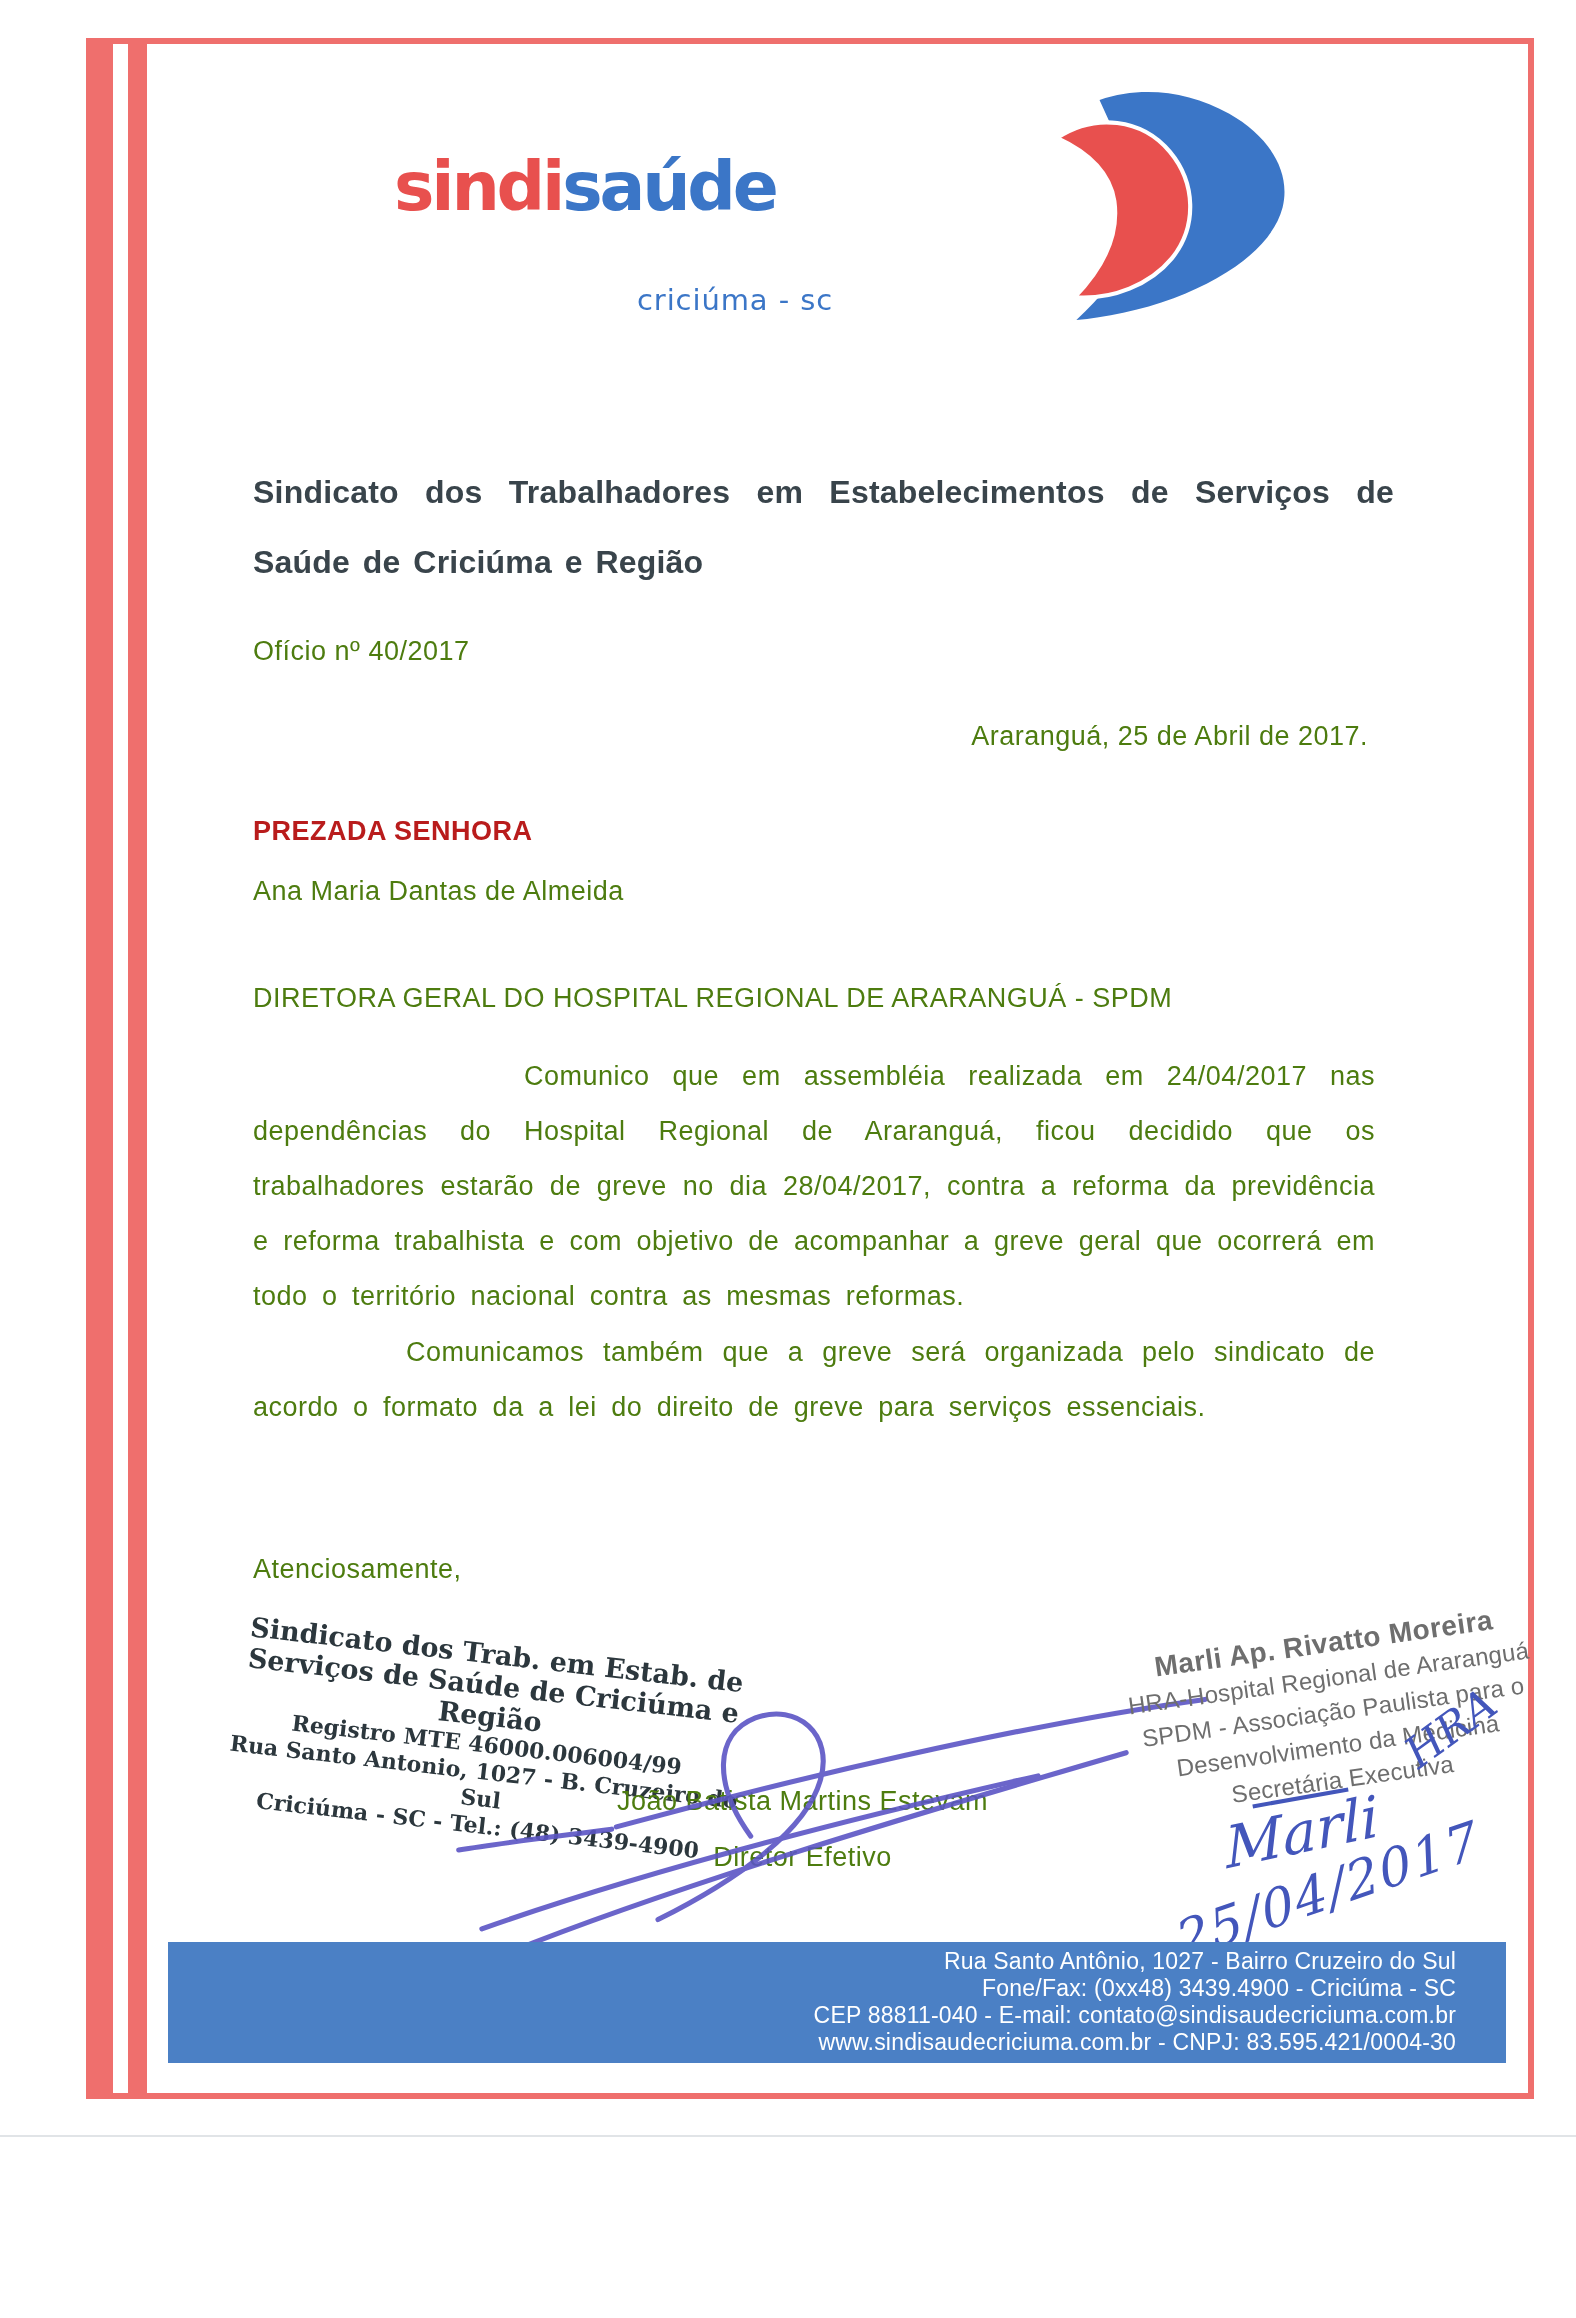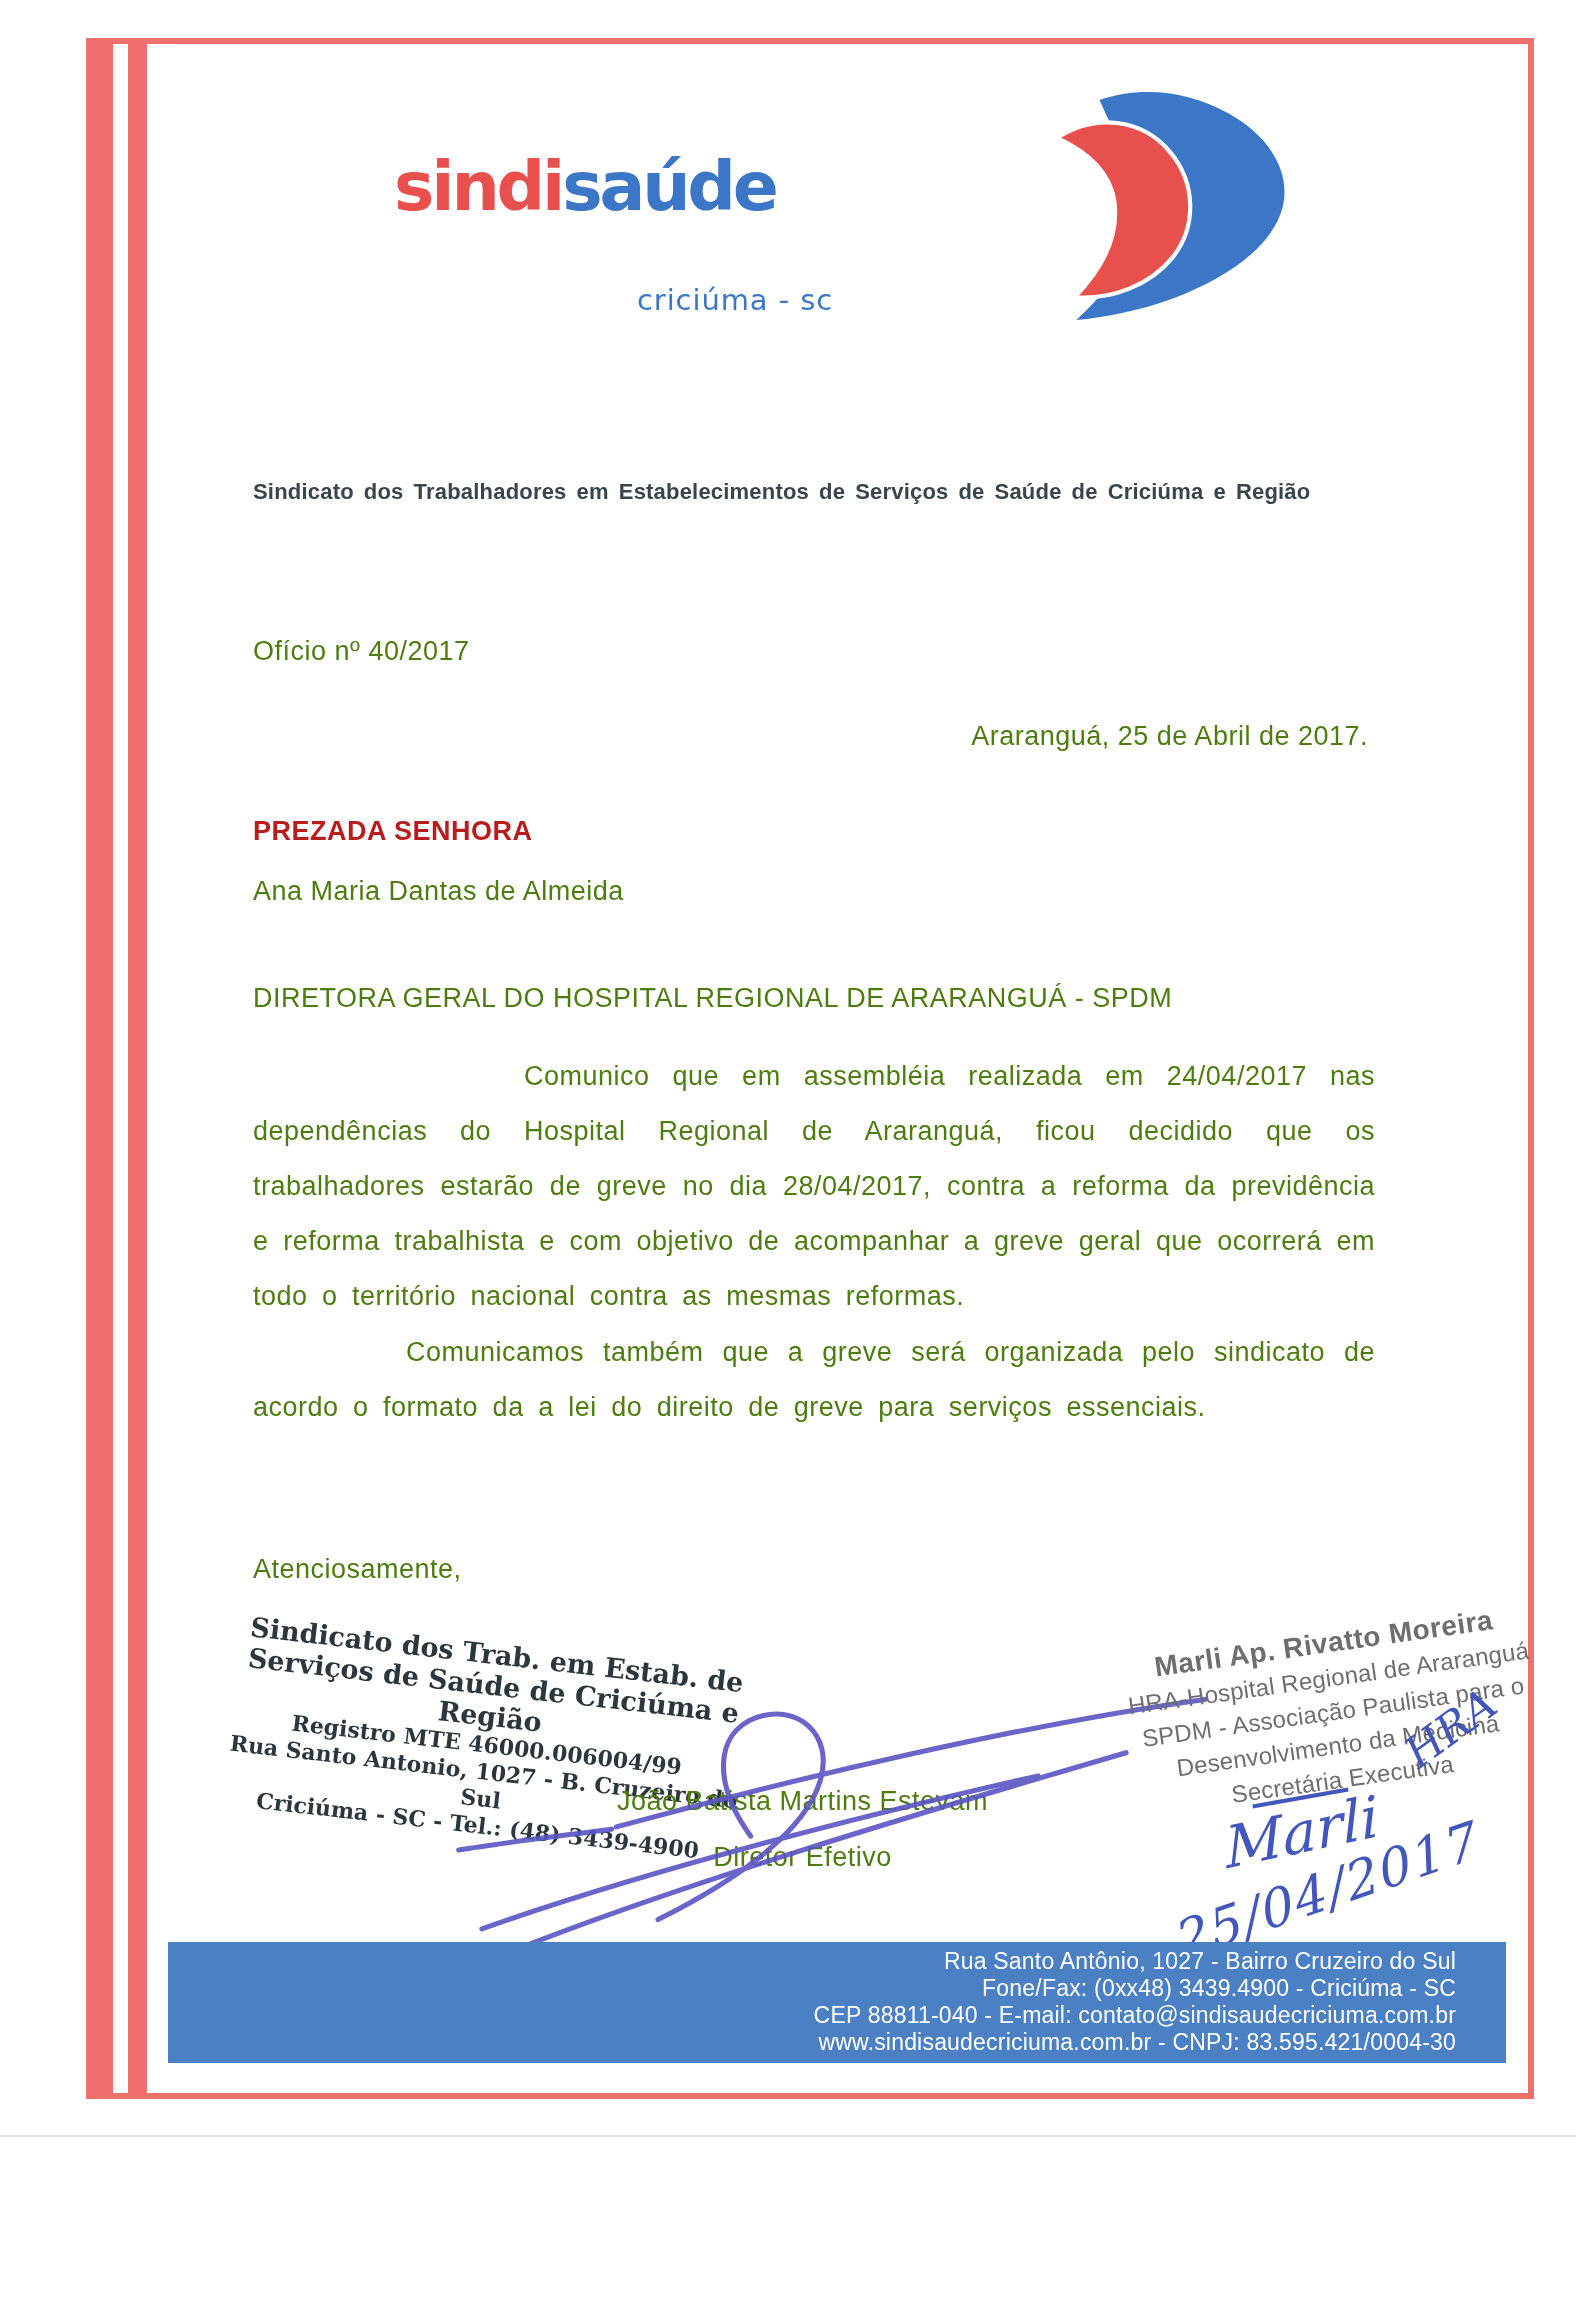--- a/index.html
+++ b/index.html
@@ -30,21 +30,21 @@
   .logo-sub{
     left:637px;top:283px;
     font-family:"DejaVu Sans", sans-serif;
     font-weight:normal;font-size:29px;color:var(--logo-blue,#3b76c7);
     letter-spacing:0.9px;white-space:nowrap;
   }
 
   
   .org-heading{
     left:253px;top:457px;width:1141px;
-    font-size:22px;font-weight:bold;color:#39444b;
+    font-size:32px;font-weight:bold;color:#39444b;
     line-height:70px;text-align:justify;letter-spacing:0.2px;word-spacing:3.7px;
   }
   .txt{font-size:27px;color:#4d7c0f;letter-spacing:0.5px;}
   .bold{font-weight:bold;color:#b91c1c;}
   .ref-line{left:253px;top:636px;}
   .date-line{left:253px;top:721px;width:1115px;text-align:right;}
   .salutation{left:253px;top:816px;}
   .recipient-name{left:253px;top:876px;}
   .recipient-title{left:253px;top:935px;margin-top:48px;}
   .para{

